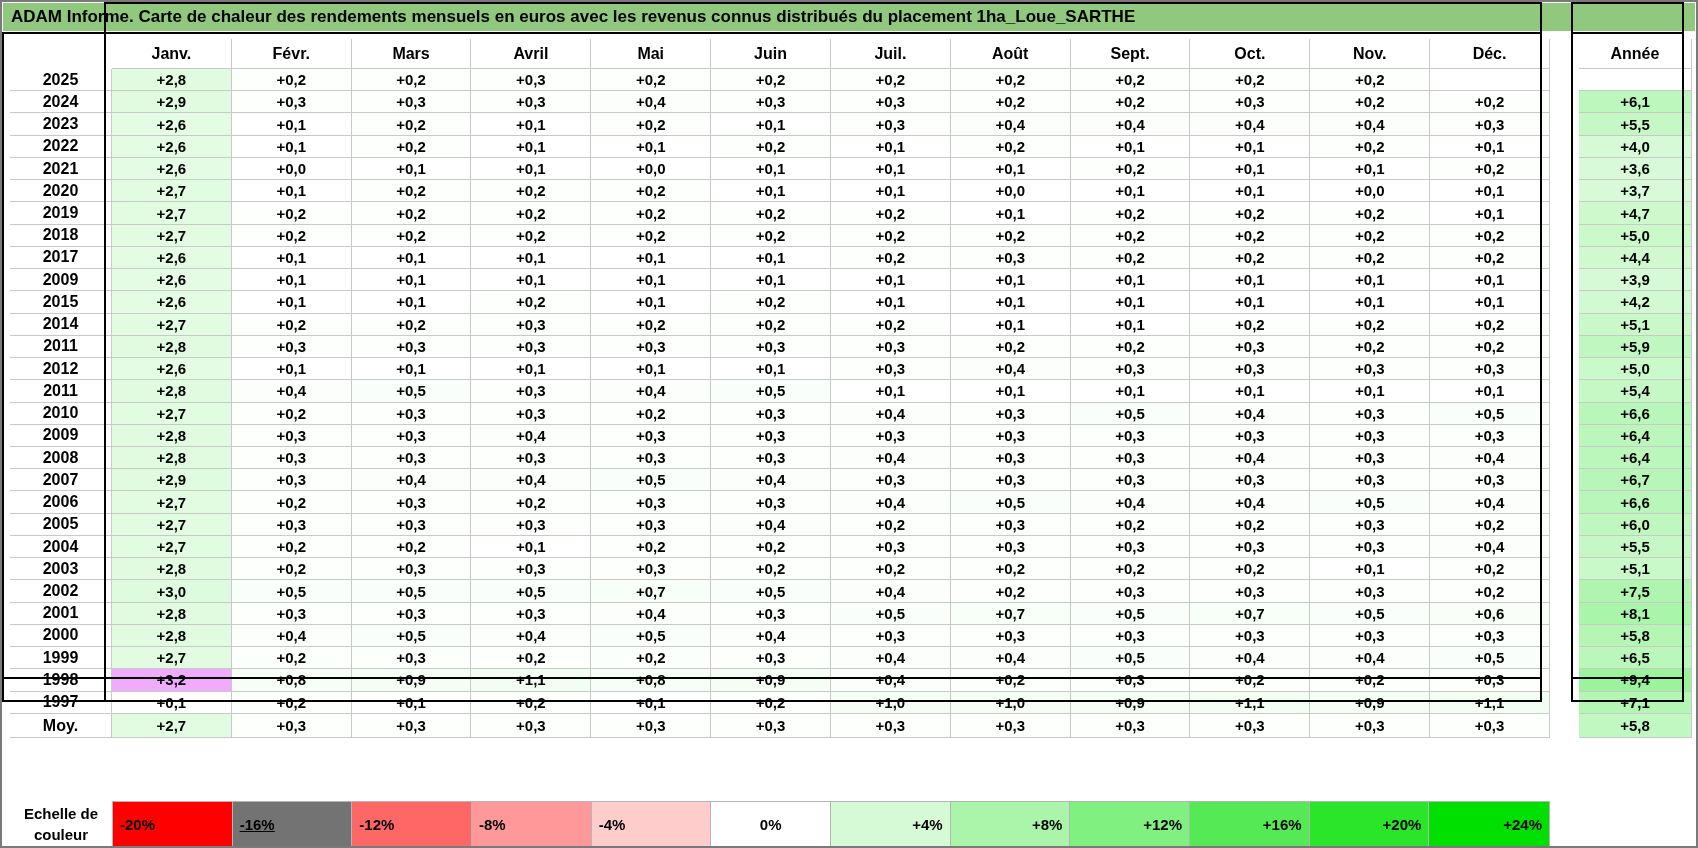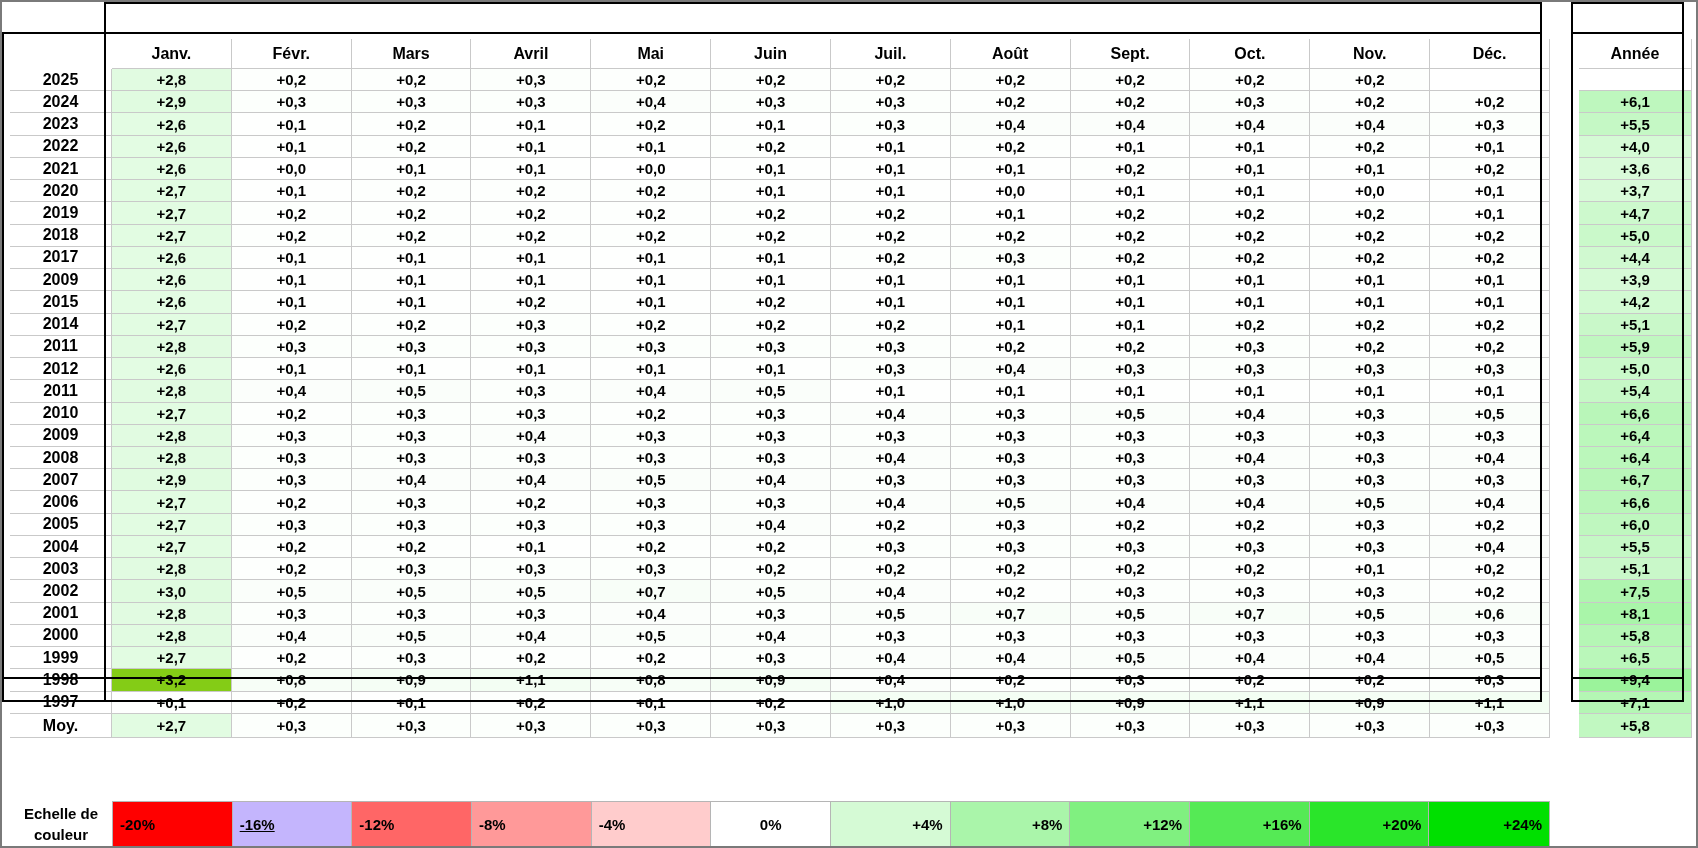--- a/index.html
+++ b/index.html
@@ -48,20 +48,21 @@
   .legend-cell:last-child { border-right:none; }
   .leg-neg  { justify-content:flex-start; padding-left:7px; }
   .leg-zero { justify-content:center; }
   .leg-pos  { justify-content:flex-end; padding-right:7px; }
 </style>
 </head>
 <body>
 
 <div class="page">
 
+  <div class="title-bar" style="background: rgb(144, 201, 126);">ADAM Informe. Carte de chaleur des rendements mensuels en euros avec les revenus connus distribués du placement 1ha_Loue_SARTHE</div>
 
   <div class="table-wrap" id="tableGrid">
       <div class="cell plain"></div>
       <div class="cell hdr">Janv.</div>
       <div class="cell hdr">Févr.</div>
       <div class="cell hdr">Mars</div>
       <div class="cell hdr">Avril</div>
       <div class="cell hdr">Mai</div>
       <div class="cell hdr">Juin</div>
       <div class="cell hdr">Juil.</div>
@@ -471,21 +472,21 @@
       <div class="cell" style="background: rgb(252, 255, 252);">+0,3</div>
       <div class="cell" style="background: rgb(251, 254, 251);">+0,4</div>
       <div class="cell" style="background: rgb(251, 254, 251);">+0,4</div>
       <div class="cell" style="background: rgb(250, 254, 250);">+0,5</div>
       <div class="cell" style="background: rgb(251, 254, 251);">+0,4</div>
       <div class="cell" style="background: rgb(251, 254, 251);">+0,4</div>
       <div class="cell" style="background: rgb(250, 254, 250);">+0,5</div>
       <div class="cell plain"></div>
       <div class="cell" style="background: rgb(186, 247, 186);">+6,5</div>
       <div class="cell ylabel">1998</div>
-      <div class="cell" style="background: #84cc16;">+3,2</div>
+      <div class="cell" style="background: #f0abfc;">+3,2</div>
       <div class="cell" style="background: rgb(247, 254, 247);">+0,8</div>
       <div class="cell" style="background: rgb(245, 254, 245);">+0,9</div>
       <div class="cell" style="background: rgb(243, 254, 243);">+1,1</div>
       <div class="cell" style="background: rgb(247, 254, 247);">+0,8</div>
       <div class="cell" style="background: rgb(245, 254, 245);">+0,9</div>
       <div class="cell" style="background: rgb(251, 254, 251);">+0,4</div>
       <div class="cell" style="background: rgb(253, 255, 253);">+0,2</div>
       <div class="cell" style="background: rgb(252, 255, 252);">+0,3</div>
       <div class="cell" style="background: rgb(253, 255, 253);">+0,2</div>
       <div class="cell" style="background: rgb(253, 255, 253);">+0,2</div>
@@ -528,21 +529,21 @@
   <div class="ol ol-months"></div>
   <div class="ol ol-mhdr"></div>
   <div class="ol ol-annual"></div>
   <div class="ol ol-ahdr"></div>
   <div class="ol ol-moy"></div>
   <div class="ol ol-moy-a"></div>
 
   <div class="legend-label">Echelle de couleur</div>
   <div class="legend-cells" id="legendCells">
       <div class="legend-cell leg-neg" style="background: rgb(255, 0, 0);">-20%</div>
-      <div class="legend-cell leg-neg" style="background: #c4b5fd; text-decoration: underline;">-16%</div>
+      <div class="legend-cell leg-neg" style="background: #737373; text-decoration: underline;">-16%</div>
       <div class="legend-cell leg-neg" style="background: rgb(255, 102, 102);">-12%</div>
       <div class="legend-cell leg-neg" style="background: rgb(255, 153, 153);">-8%</div>
       <div class="legend-cell leg-neg" style="background: rgb(255, 204, 204);">-4%</div>
       <div class="legend-cell leg-zero" style="background: rgb(255, 255, 255);">0%</div>
       <div class="legend-cell leg-pos" style="background: rgb(213, 250, 213);">+4%</div>
       <div class="legend-cell leg-pos" style="background: rgb(170, 245, 170);">+8%</div>
       <div class="legend-cell leg-pos" style="background: rgb(128, 240, 128);">+12%</div>
       <div class="legend-cell leg-pos" style="background: rgb(85, 234, 85);">+16%</div>
       <div class="legend-cell leg-pos" style="background: rgb(42, 229, 42);">+20%</div>
       <div class="legend-cell leg-pos" style="background: rgb(0, 224, 0);">+24%</div>

